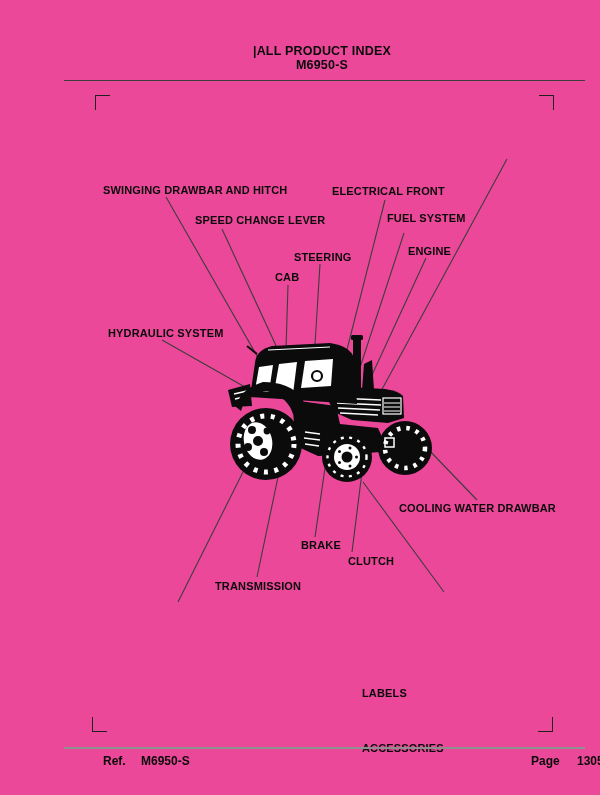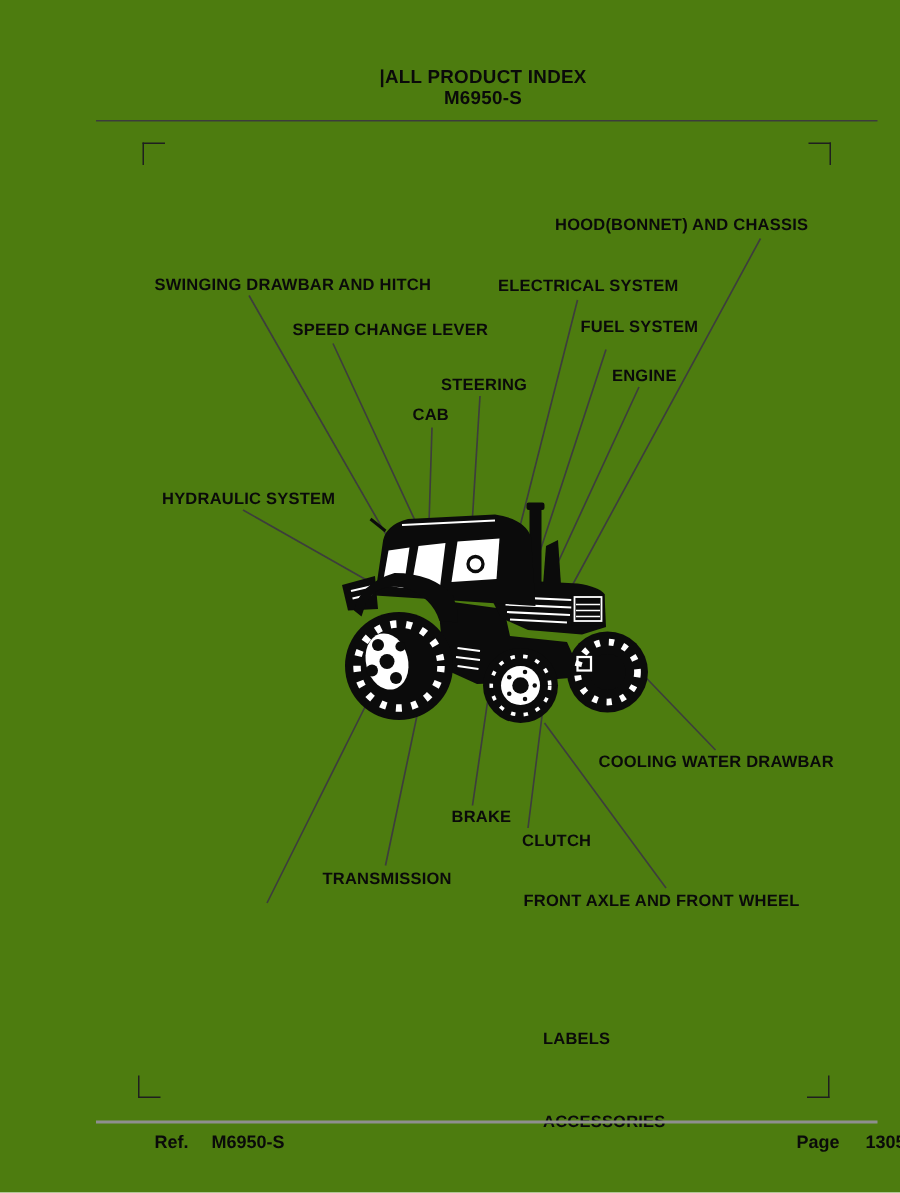--- a/index.html
+++ b/index.html
@@ -1,17 +1,17 @@
 <!DOCTYPE html>
 <html><head>
 <meta charset="utf-8">
 <style>
   html,body{margin:0;padding:0;background:#fff;}
   .page{
-    position:relative;width:600px;height:795px;background:#4d7c0f;
+    position:relative;width:600px;height:795px;background:#ec4899;
     font-family:"Liberation Sans",sans-serif;color:#0a0a0a;overflow:hidden;
   }
   .titleblock{position:absolute;left:122px;top:44px;width:400px;text-align:center;}
   .t1{font-weight:bold;font-size:12.5px;line-height:14px;letter-spacing:.2px;}
   .t2{font-weight:bold;font-size:12.5px;line-height:14px;letter-spacing:.2px;}
   .rule{position:absolute;left:64px;width:521px;height:0;}
   .rule-top{top:80px;border-top:1.6px solid #3c3c3c;}
   .rule-bottom{top:747px;border-top:2px solid #8f8f8f;}
   .cm{position:absolute;width:14px;height:14px;border:0 solid #1f1f1f;}
   .cm-tl{left:95px;top:95px;border-left-width:1.5px;border-top-width:1.5px;}
@@ -132,34 +132,32 @@
         <circle cx="347" cy="457" r="5.5"></circle>
         <circle cx="356.5" cy="457" r="1.5"></circle>
         <circle cx="350" cy="466" r="1.5"></circle>
         <circle cx="339.5" cy="462.5" r="1.5"></circle>
         <circle cx="339.5" cy="451.5" r="1.5"></circle>
         <circle cx="350" cy="448" r="1.5"></circle>
       </g>
     </g>
   </svg>
 
-  <div class="lbl" style="left:370px;top:144px">HOOD(BONNET) AND CHASSIS</div>
   <div class="lbl" style="left:103px;top:184px">SWINGING DRAWBAR AND HITCH</div>
-  <div class="lbl" style="left:332px;top:185px">ELECTRICAL SYSTEM</div>
+  <div class="lbl" style="left:332px;top:185px">ELECTRICAL FRONT</div>
   <div class="lbl" style="left:195px;top:214px">SPEED CHANGE LEVER</div>
   <div class="lbl" style="left:387px;top:212px">FUEL SYSTEM</div>
   <div class="lbl" style="left:408px;top:245px">ENGINE</div>
   <div class="lbl" style="left:294px;top:251px">STEERING</div>
   <div class="lbl" style="left:275px;top:271px">CAB</div>
   <div class="lbl" style="left:108px;top:327px">HYDRAULIC SYSTEM</div>
   <div class="lbl" style="left:399px;top:502px">COOLING WATER DRAWBAR</div>
   <div class="lbl" style="left:301px;top:539px">BRAKE</div>
   <div class="lbl" style="left:348px;top:555px">CLUTCH</div>
   <div class="lbl" style="left:215px;top:580px">TRANSMISSION</div>
-  <div class="lbl" style="left:349px;top:595px">FRONT AXLE AND FRONT WHEEL</div>
 
   <div class="lbl" style="left:362px;top:687px">LABELS</div>
   <div class="lbl" style="left:362px;top:742px">ACCESSORIES</div>
 
   <div class="rule rule-bottom"></div>
   <span class="ftr" style="left:71px">Ref.</span>
   <span class="ftr" style="left:109px">M6950-S</span>
   <span class="ftr" style="left:499px">Page</span>
   <span class="ftr" style="left:545px">13057</span>
 

